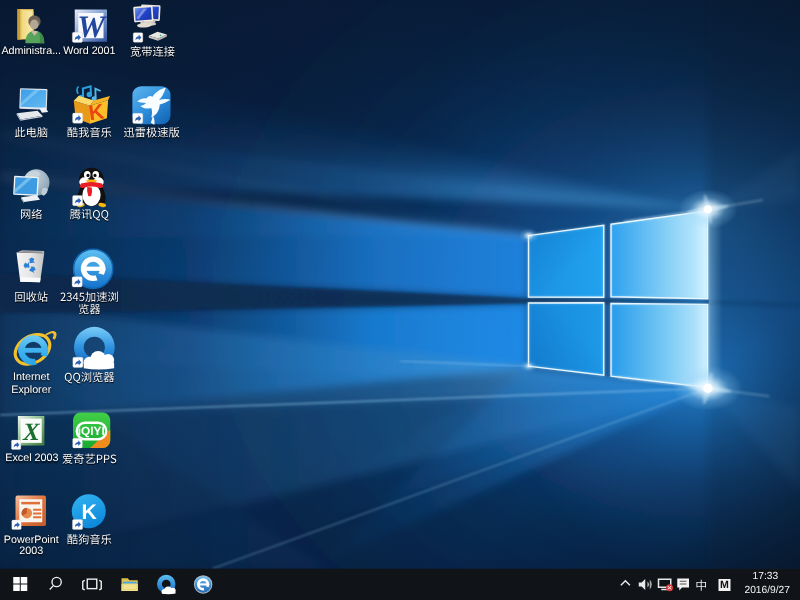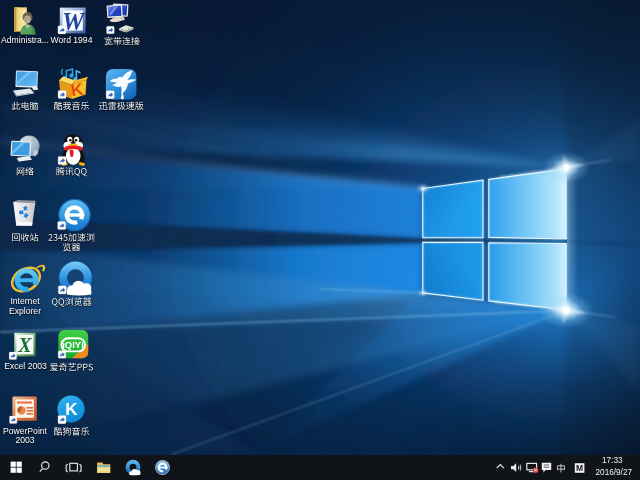--- a/index.html
+++ b/index.html
@@ -593,21 +593,21 @@
         </defs>
 <circle cx="71" cy="409" r="13.6" fill="url(#kg)"></circle>
 <text x="71.3" y="415.4" font-family="Liberation Sans" font-size="17" font-weight="bold" fill="#fff" text-anchor="middle">K</text>
 </g>
       <g transform="translate(57.7,415.3) scale(0.5375)">
 <rect x="0.5" y="0.5" width="15" height="15" rx="2" fill="#fdfdfd" stroke="#cfcfcf" stroke-width="0.5"></rect>
 <path d="M4 12.2 C4.2 8.2 6.2 6.4 9.2 6.1 L9.2 3.4 L13.3 8 L9.2 12.6 L9.2 9.9 C7 9.9 5.4 10.6 4 12.2 Z" fill="#2f62b5"></path>
 </g>
     </svg>
     <div class="lbl" style="left:-35px;top:36.3px">Administra...</div>
-    <div class="lbl" style="left:11.5px;top:36.3px">Word 1994</div>
+    <div class="lbl" style="left:11.5px;top:36.3px">Word 2001</div>
     <div class="lbl" style="left:-35px;top:296.8px">Internet</div>
     <div class="lbl" style="left:-35px;top:306.7px">Explorer</div>
     <div class="lbl" style="left:-34.5px;top:362.2px">Excel 2003</div>
     <div class="lbl" style="left:-35px;top:426.6px">PowerPoint</div>
     <div class="lbl" style="left:-35px;top:436.3px">2003</div>
     <svg id="clabels" width="640" height="480" viewBox="0 0 640 480" style="position:absolute;left:0;top:0">
       <g fill="#000" opacity="0.75" transform="translate(0,0.9)">
         <use href="#g5bbd" transform="translate(104.00,44.50) scale(0.009000)"></use>
         <use href="#g5e26" transform="translate(113.00,44.50) scale(0.009000)"></use>
         <use href="#g8fde" transform="translate(122.00,44.50) scale(0.009000)"></use>

